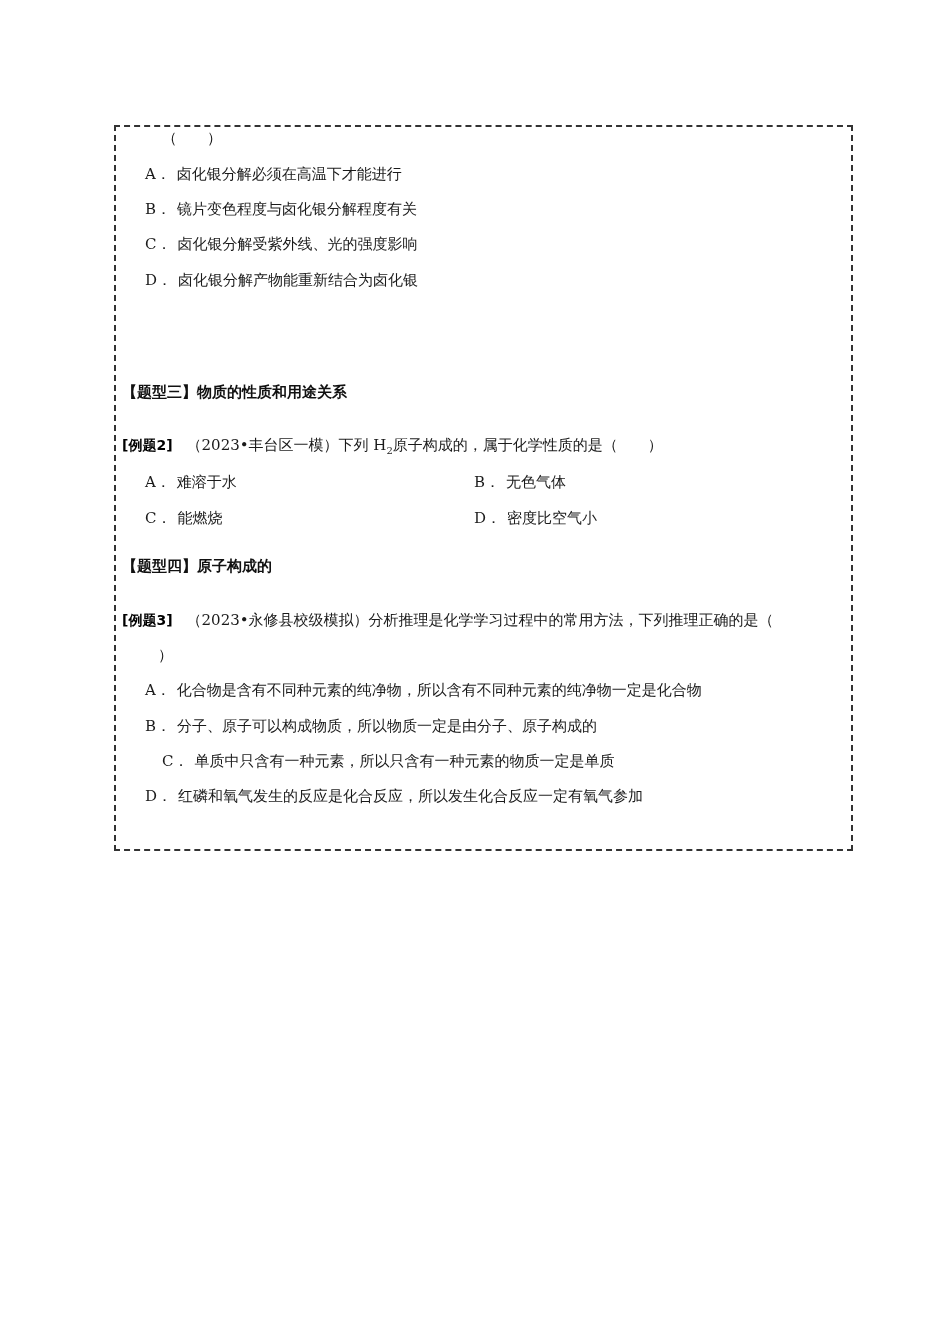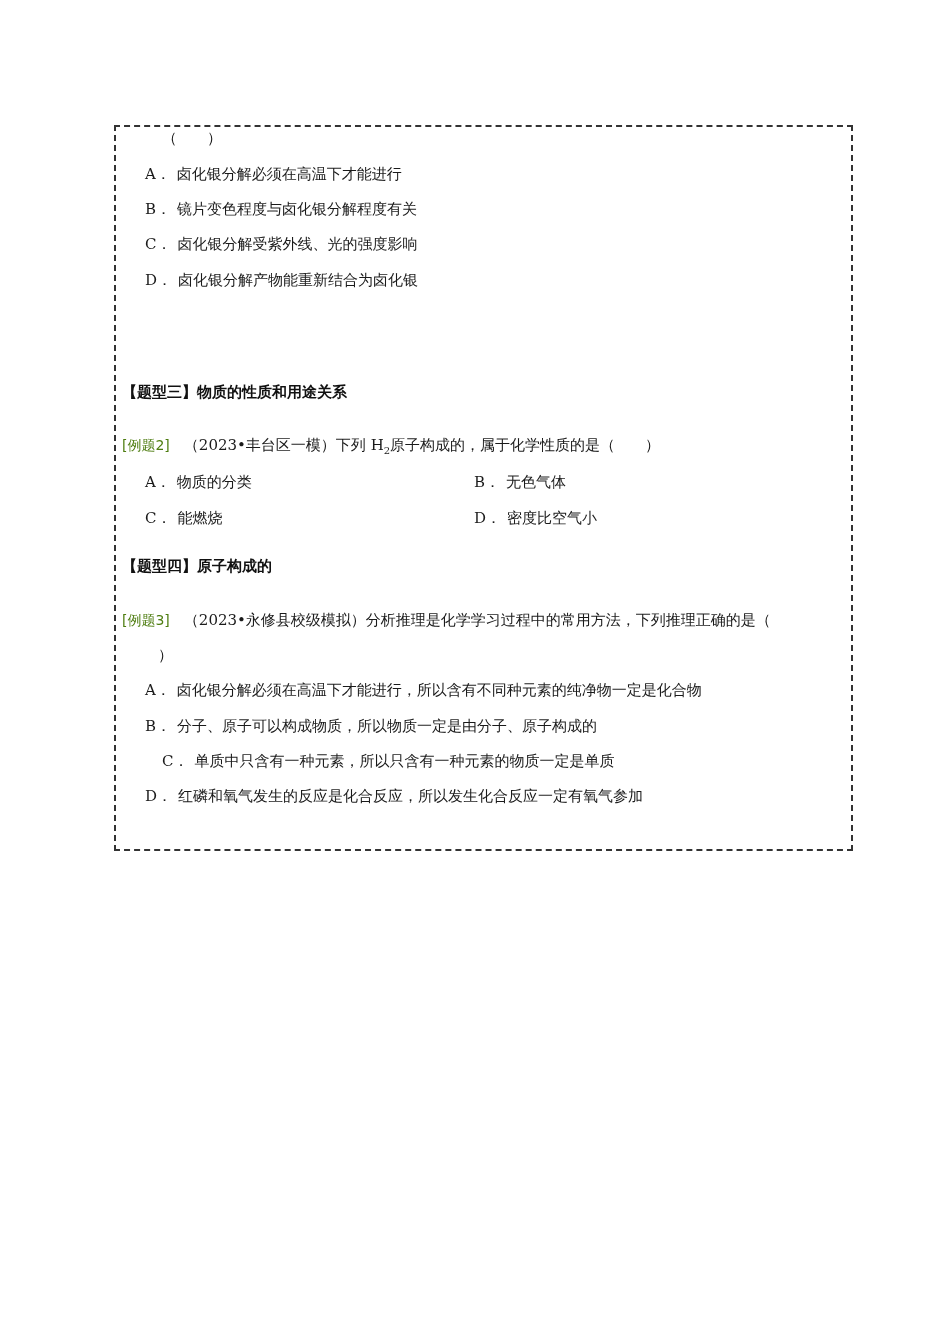--- a/index.html
+++ b/index.html
@@ -3,41 +3,41 @@
   <meta charset="utf-8">
   <style>
     html, body { margin: 0; padding: 0; background: #ffffff; }
     body { width: 950px; height: 1344px; position: relative; overflow: hidden;
            font-family: "DejaVu Serif", "Liberation Serif", serif; color: #1a1a1a; }
     .box { position: absolute; left: 114px; top: 125px; width: 739px; height: 726px;
            border: 2px dashed #333333; box-sizing: border-box; }
     .line { position: absolute; font-size: 15px; line-height: 20px; white-space: nowrap; }
     .heading { position: absolute; font-family: "DejaVu Sans", "Liberation Sans", sans-serif;
                font-weight: bold; font-size: 15px; line-height: 30px; color: #111111; white-space: nowrap; }
-    .tag { font-family: "DejaVu Sans", "Liberation Sans", sans-serif; font-weight: normal; color: #4d7c0f; font-size: 14px; margin-right: 14px; }
+    .tag { font-family: "DejaVu Sans", "Liberation Sans", sans-serif; font-weight: bold; color: #000000; font-size: 14px; margin-right: 14px; }
     sub { font-size: 10px; }
     .opt-letter { margin-right: 6px; }
   </style>
 </head>
 <body>
 
 <div class="box"></div>
 
 <div class="line" style="left:162px; top:128px;">（　　）</div>
 <div class="line" style="left:145px; top:164px;"><span class="opt-letter">A．</span><span>卤化银分解必须在高温下才能进行</span></div>
 <div class="line" style="left:145px; top:199px;"><span class="opt-letter">B．</span><span>镜片变色程度与卤化银分解程度有关</span></div>
 <div class="line" style="left:145px; top:234px;"><span class="opt-letter">C．</span><span>卤化银分解受紫外线、光的强度影响</span></div>
 <div class="line" style="left:145px; top:270px;"><span class="opt-letter">D．</span><span>卤化银分解产物能重新结合为卤化银</span></div>
 
 <div class="heading" style="left:122px; top:377px;">【题型三】物质的性质和用途关系</div>
 <div class="line" style="left:122px; top:435px;"><span class="tag">[例题2]</span><span>（2023•丰台区一模）下列 H</span><sub>2</sub><span>原子构成的，属于化学性质的是（　　）</span></div>
-<div class="line" style="left:145px; top:472px;"><span class="opt-letter">A．</span><span>物质的分类</span></div>
+<div class="line" style="left:145px; top:472px;"><span class="opt-letter">A．</span><span>难溶于水</span></div>
 <div class="line" style="left:474px; top:472px;"><span class="opt-letter">B．</span><span>无色气体</span></div>
 <div class="line" style="left:145px; top:508px;"><span class="opt-letter">C．</span><span>能燃烧</span></div>
 <div class="line" style="left:474px; top:508px;"><span class="opt-letter">D．</span><span>密度比空气小</span></div>
 
 <div class="heading" style="left:122px; top:551px;">【题型四】原子构成的</div>
 <div class="line" style="left:122px; top:610px; width:725px; overflow:hidden;"><span class="tag">[例题3]</span><span>（2023•永修县校级模拟）分析推理是化学学习过程中的常用方法，下列推理正确的是（</span></div>
 <div class="line" style="left:158px; top:645px;">）</div>
-<div class="line" style="left:145px; top:680px;"><span class="opt-letter">A．</span><span>卤化银分解必须在高温下才能进行，所以含有不同种元素的纯净物一定是化合物</span></div>
+<div class="line" style="left:145px; top:680px;"><span class="opt-letter">A．</span><span>化合物是含有不同种元素的纯净物，所以含有不同种元素的纯净物一定是化合物</span></div>
 <div class="line" style="left:145px; top:716px;"><span class="opt-letter">B．</span><span>分子、原子可以构成物质，所以物质一定是由分子、原子构成的</span></div>
 <div class="line" style="left:162px; top:751px;"><span class="opt-letter">C．</span><span>单质中只含有一种元素，所以只含有一种元素的物质一定是单质</span></div>
 <div class="line" style="left:145px; top:786px;"><span class="opt-letter">D．</span><span>红磷和氧气发生的反应是化合反应，所以发生化合反应一定有氧气参加</span></div>
 
 </body></html>

